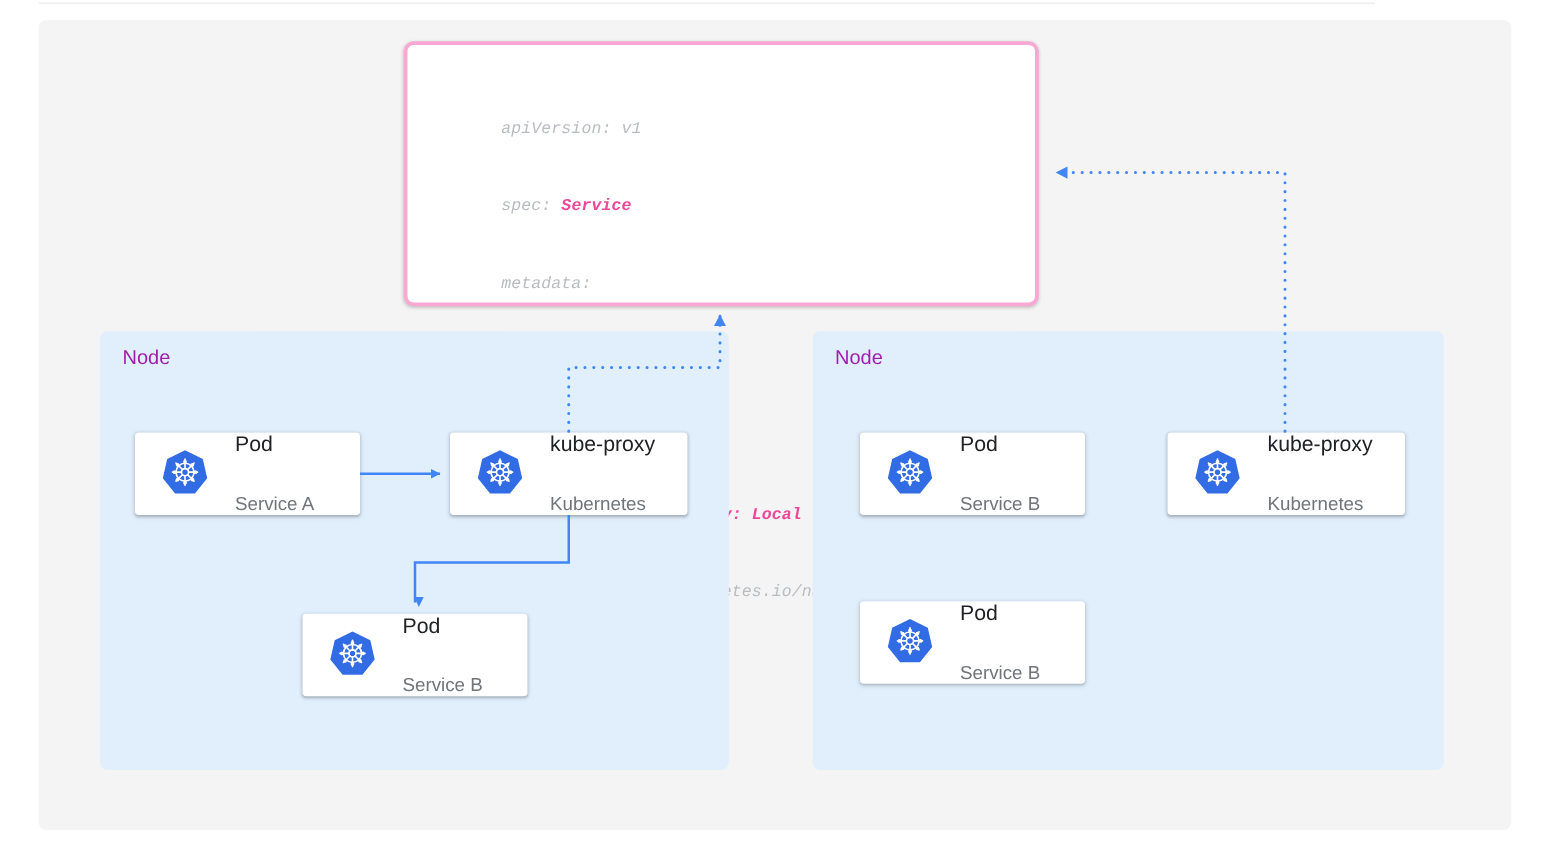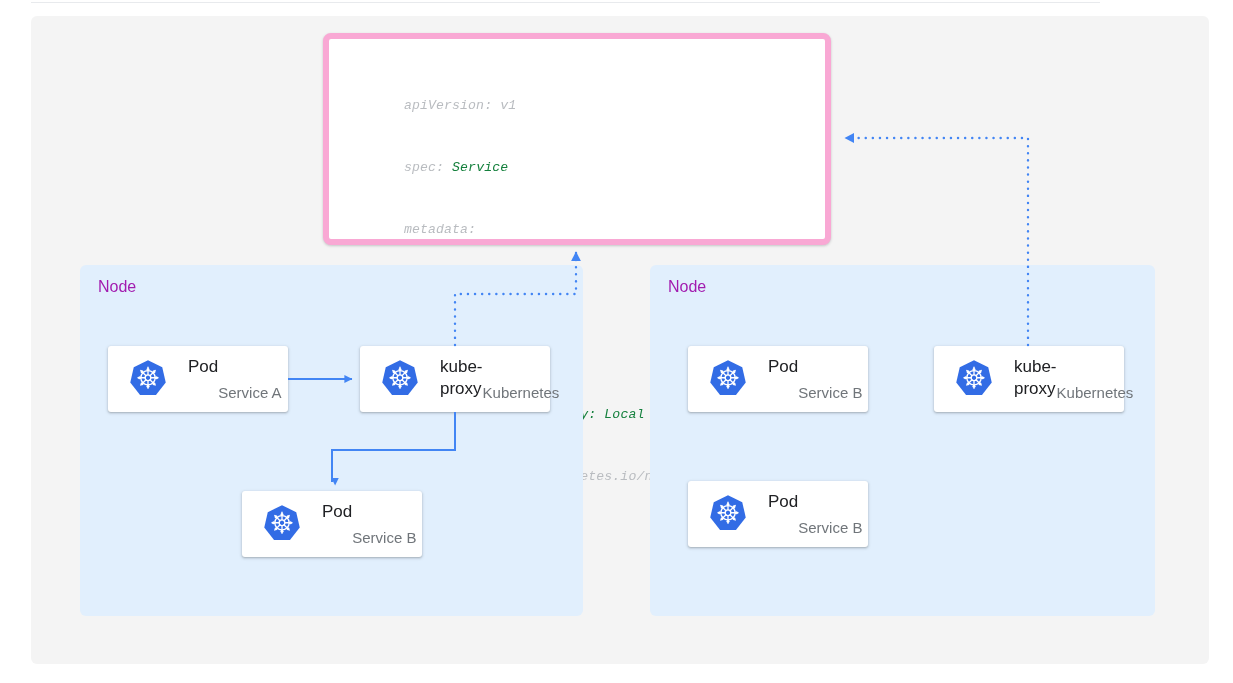--- a/index.html
+++ b/index.html
@@ -41,41 +41,41 @@
   }
 
   
   .yaml-card {
     position: absolute;
     left: 323px;
     top: 33px;
     width: 508px;
     height: 212px;
     background: #ffffff;
-    border: 6px solid #f9a8d4;
+    border: 3px solid #f9a8d4;
     border-radius: 8px;
     box-shadow: 0 1px 3px rgba(60,64,67,0.16), 0 1px 2px rgba(60,64,67,0.10);
   }
   .yaml-body {
     position: absolute;
     left: 75px;
     top: 16px;
     font-family: "Liberation Mono", "DejaVu Sans Mono", monospace;
     font-style: italic;
     font-size: 13.2px;
     line-height: 20.6px;
     color: #b9bcc0;
     white-space: pre;
     letter-spacing: 0.1px;
   }
   .yaml-line { display: block; white-space: pre; }
   .yaml-line b {
-    font-weight: normal;
+    font-weight: bold;
     font-style: italic;
-    color: #15803d;
+    color: #ec4899;
   }
 
   
   .node-panel {
     position: absolute;
     background: #e1effd;
     border-radius: 6px;
   }
   #node-left  { left: 80px;  top: 265px; width: 503px; height: 351px; }
   #node-right { left: 650px; top: 265px; width: 505px; height: 351px; }
@@ -100,21 +100,21 @@
   }
   .card .k8s-icon {
     width: 40px;
     height: 40px;
     margin-left: 20px;
     flex: 0 0 auto;
   }
   .card .card-text {
     margin-left: 20px;
     display: flex;
-    flex-direction: row;
+    flex-direction: column;
     justify-content: center;
   }
   .card .card-title {
     font-size: 17px;
     color: #202124;
     line-height: 22px;
     font-family: "Liberation Sans", sans-serif;
   }
   .card .card-sub {
     font-size: 15px;

